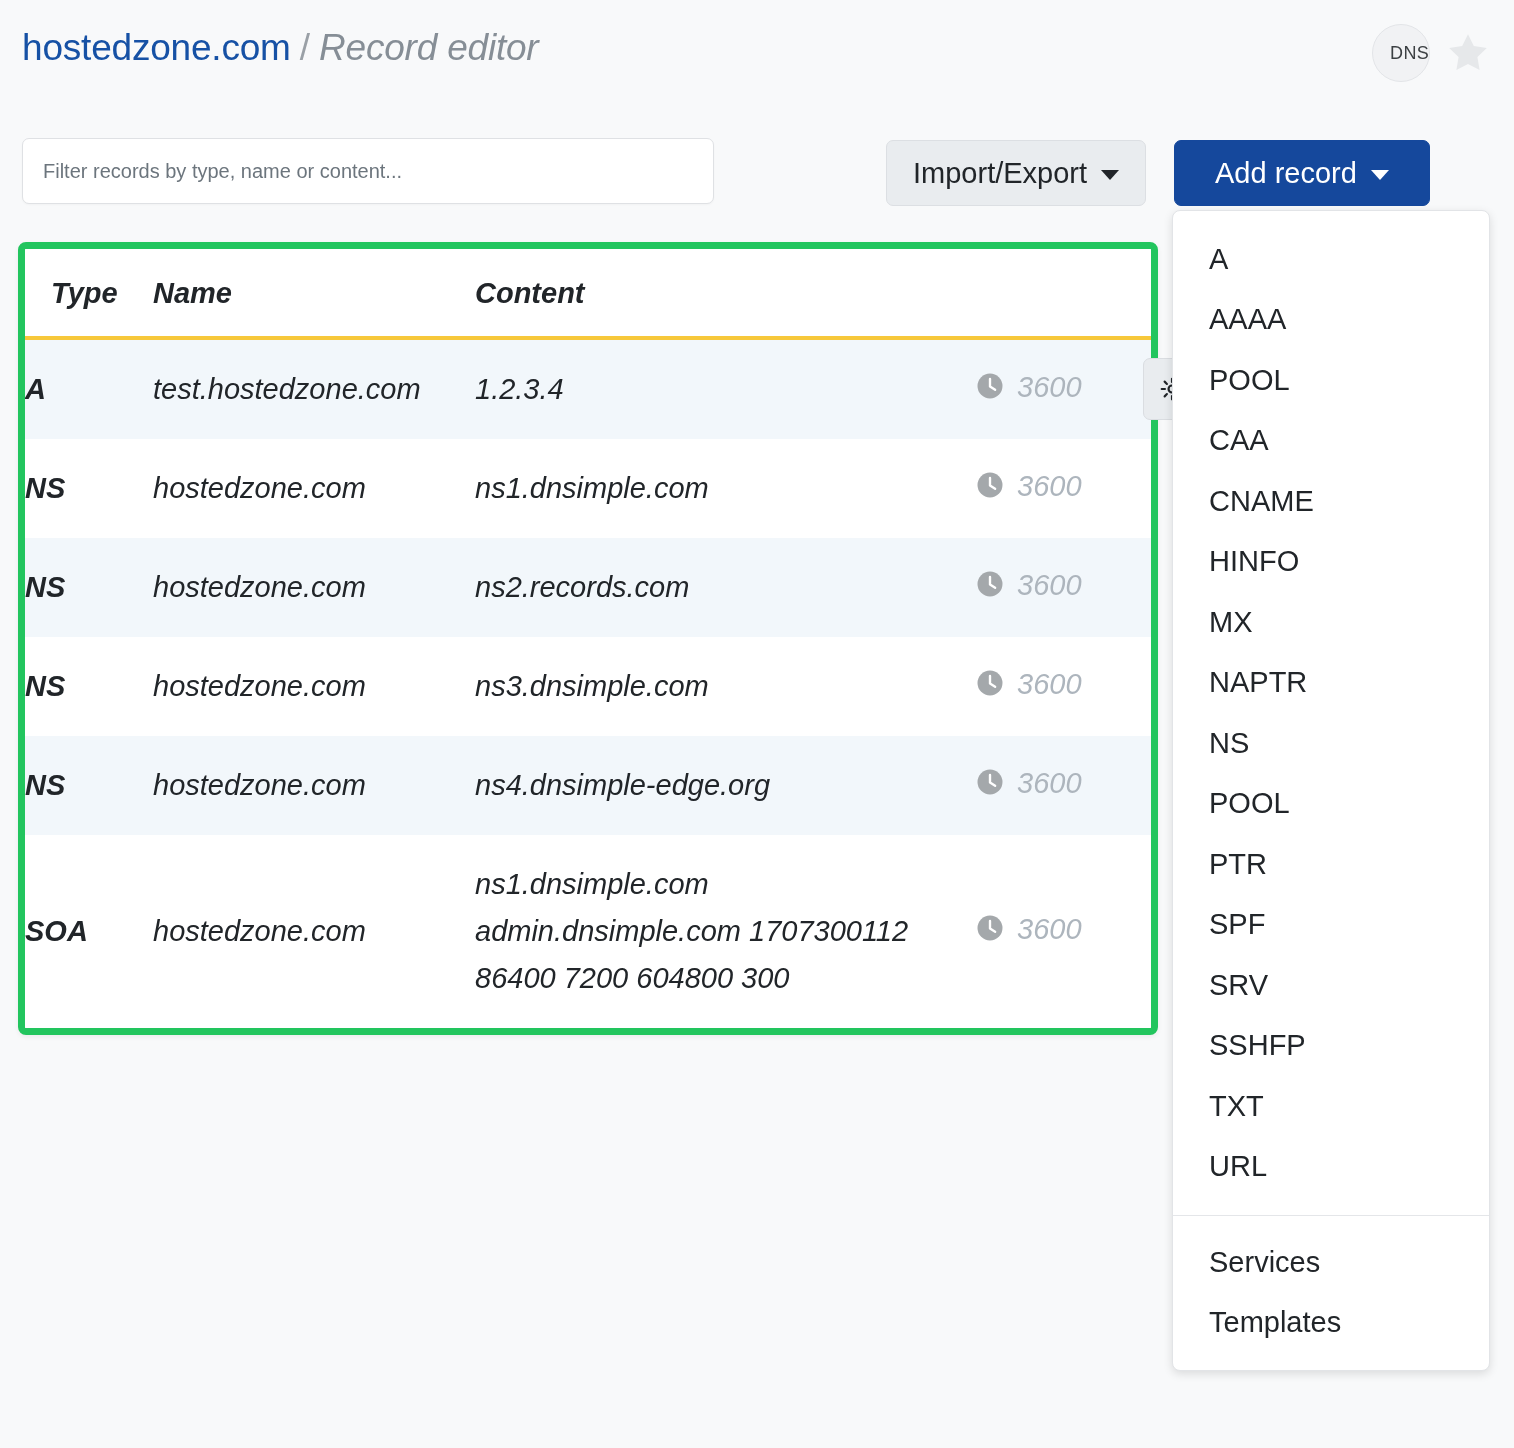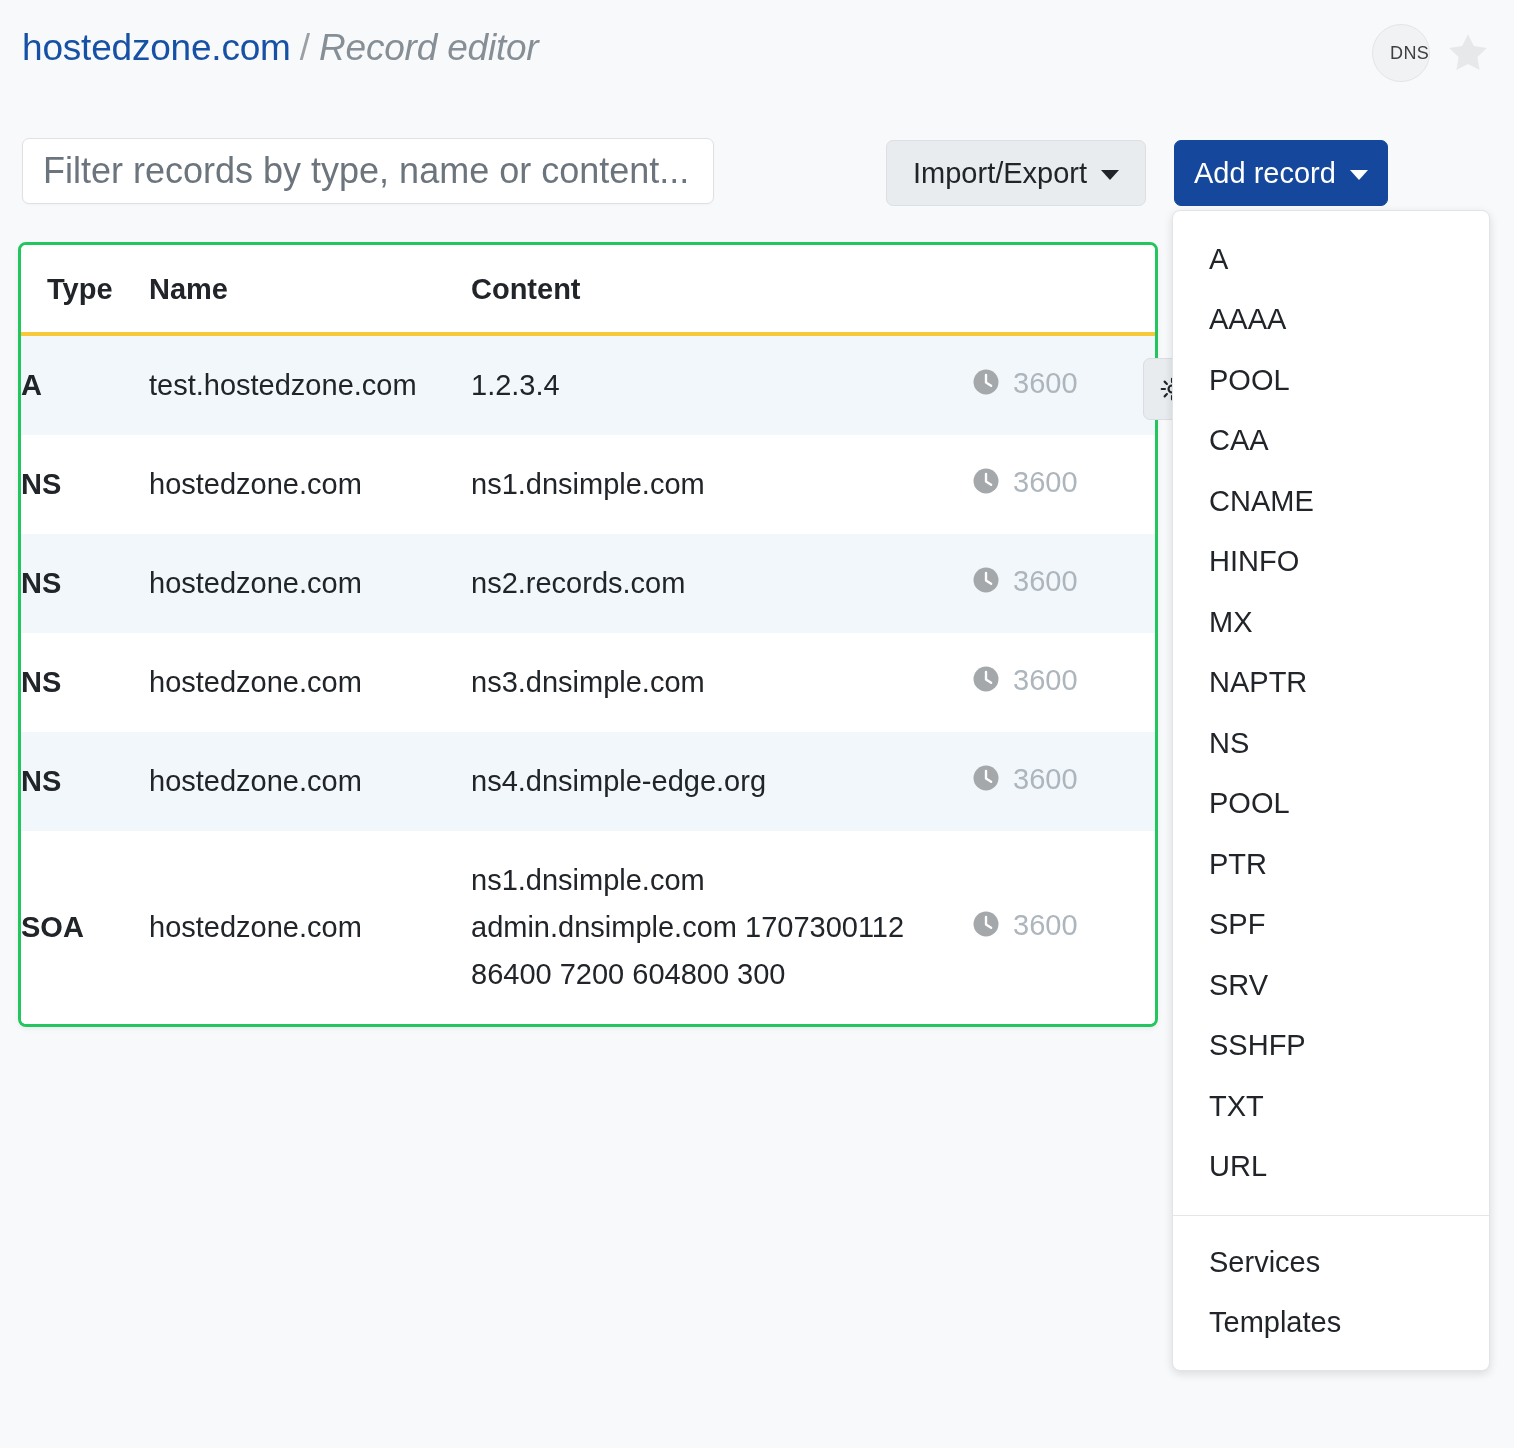--- a/index.html
+++ b/index.html
@@ -78,21 +78,21 @@
   .filter-input {
     position: absolute;
     left: 0;
     top: 0;
     width: 692px;
     height: 66px;
     border: 1px solid #dfe1e4;
     border-radius: 7px;
     background: #ffffff;
     padding: 0 20px;
-    font-size: 36px;
+    font-size: 20px;
     color: #495057;
     font-family: "Liberation Sans", sans-serif;
     outline: none;
     box-shadow: 0 1px 2px rgba(0,0,0,0.03);
   }
   .filter-input::placeholder { color: #6c757d; opacity: 1; }
 
   .btn {
     position: absolute;
     top: 2px;
@@ -109,45 +109,46 @@
   }
   .btn-secondary {
     left: 864px;
     padding: 16px 26px;
     background: #e9ecef;
     border-color: #dcdfe3;
     color: #212529;
   }
   .btn-primary {
     left: 1152px;
-    padding: 0 19px;
+    padding: 0 40px;
     background: #15489c;
     border-color: #15489c;
     color: #ffffff;
   }
   .caret {
     width: 0; height: 0;
     border-left: 9px solid transparent;
     border-right: 9px solid transparent;
     border-top: 10px solid currentColor;
     display: inline-block;
     margin-top: 3px;
   }
 
   
   .records-card {
     position: absolute;
     left: 18px;
     top: 242px;
     width: 1140px;
     background: #ffffff;
-    border: 3px solid #22c55e;
+    border: 7px solid #22c55e;
     border-radius: 8px;
     box-shadow: 0 2px 5px rgba(0,0,0,0.06);
     overflow: hidden;
+    font-style: italic;
   }
   table.records {
     width: 100%;
     border-collapse: collapse;
     table-layout: fixed;
   }
   table.records th {
     text-align: left;
     font-size: 29px;
     font-weight: bold;

